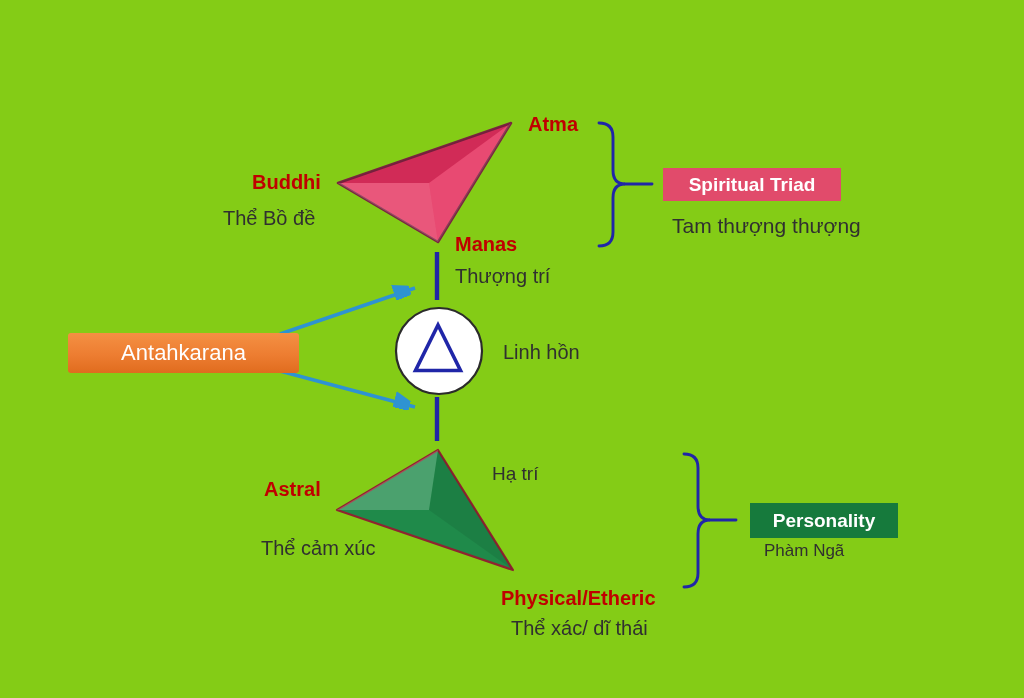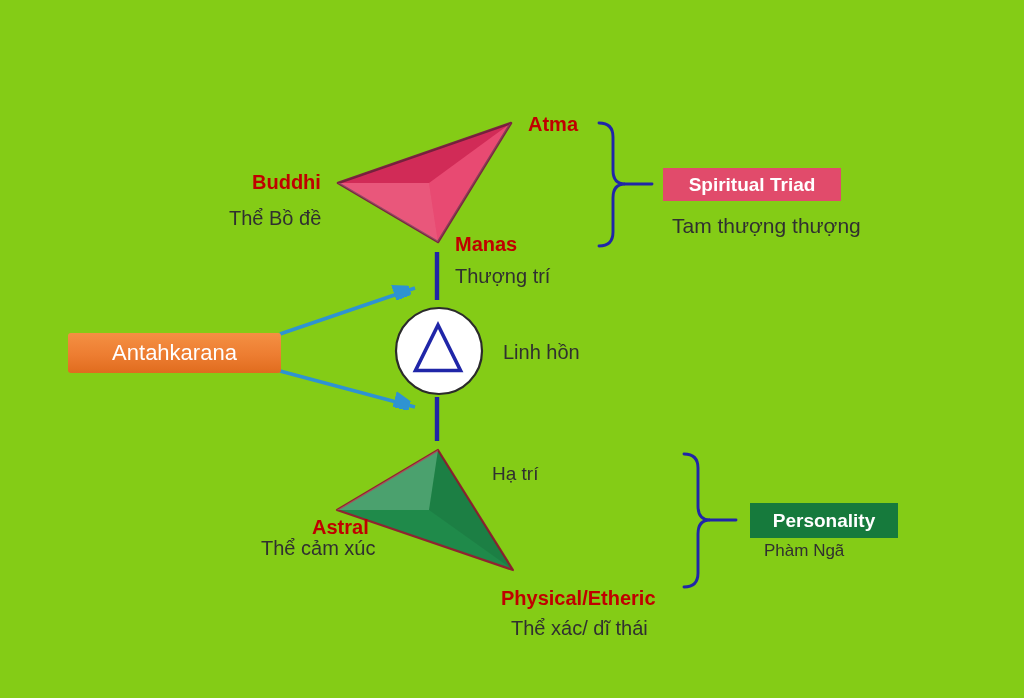--- a/index.html
+++ b/index.html
@@ -14,21 +14,21 @@
   .txt{position:absolute;white-space:nowrap;line-height:1.15;}
   .lbl-red{color:var(--label_red,#C00000);font-weight:bold;font-size:20px;}
   .lbl-dark{color:var(--text_dark,#303030);font-size:20px;}
   .tag{
     position:absolute;display:flex;align-items:center;justify-content:center;
     color:#ffffff;font-weight:bold;font-size:19px;white-space:nowrap;
   }
   .tag-pink{left:663px;top:168px;width:178px;height:33px;background:var(--pink_box,#E14B6B);}
   .tag-green{left:750px;top:503px;width:148px;height:35px;background:var(--green_box,#167A3C);}
   .tag-orange{
-    left:68px;top:333px;width:213px;height:40px;border-radius:3px;
+    left:68px;top:333px;width:231px;height:40px;border-radius:3px;
     background:linear-gradient(180deg,#F49043 0%,var(--orange,#ED7D31) 55%,#E06C1E 100%);
     color:#ffffff;font-size:22px;font-weight:normal;
   }
 </style>
 </head>
 <body>
 
 <div class="canvas">
 
   <svg class="layer" viewBox="0 0 1024 698" aria-hidden="true">
@@ -70,37 +70,37 @@
     </g>
 
     <g fill="none" style="stroke:var(--navy,#2026A8)" stroke-width="2.9" stroke-linecap="round">
       <path d="M684,454 Q698,454 698,468 L698,506 Q698,520 710,520 Q698,520 698,534 L698,573 Q698,587 684,587"></path>
       <line x1="710" y1="520" x2="736" y2="520"></line>
     </g>
   </svg>
 
   <div class="txt lbl-red" style="left:528px;top:113px;">Atma</div>
   <div class="txt lbl-red" style="left:252px;top:171px;">Buddhi</div>
-  <div class="txt lbl-dark" style="left:223px;top:207px;margin-left:6px;">Thể Bồ đề</div>
+  <div class="txt lbl-dark" style="left:223px;top:207px;">Thể Bồ đề</div>
   <div class="txt lbl-red" style="left:455px;top:233px;">Manas</div>
   <div class="txt lbl-dark" style="left:455px;top:265px;">Thượng trí</div>
 
   <div class="tag tag-pink">
     <span>Spiritual Triad</span>
   </div>
   <div class="txt lbl-dark" style="left:672px;top:214px;font-size:21px;">Tam thượng thượng</div>
 
   <div class="txt lbl-dark" style="left:503px;top:341px;">Linh hồn</div>
 
   <div class="tag tag-orange">
     <span>Antahkarana</span>
   </div>
 
   <div class="txt lbl-dark" style="left:492px;top:463px;font-size:19px;">Hạ trí</div>
-  <div class="txt lbl-red" style="left:264px;top:516px;margin-left:48px;">Astral</div>
+  <div class="txt lbl-red" style="left:264px;top:478px;">Astral</div>
   <div class="txt lbl-dark" style="left:261px;top:537px;">Thể cảm xúc</div>
   <div class="txt lbl-red" style="left:501px;top:587px;">Physical/Etheric</div>
   <div class="txt lbl-dark" style="left:511px;top:617px;">Thể xác/ dĩ thái</div>
 
   <div class="tag tag-green">
     <span>Personality</span>
   </div>
   <div class="txt lbl-dark" style="left:764px;top:541px;font-size:17px;">Phàm Ngã</div>
 
 </div>

